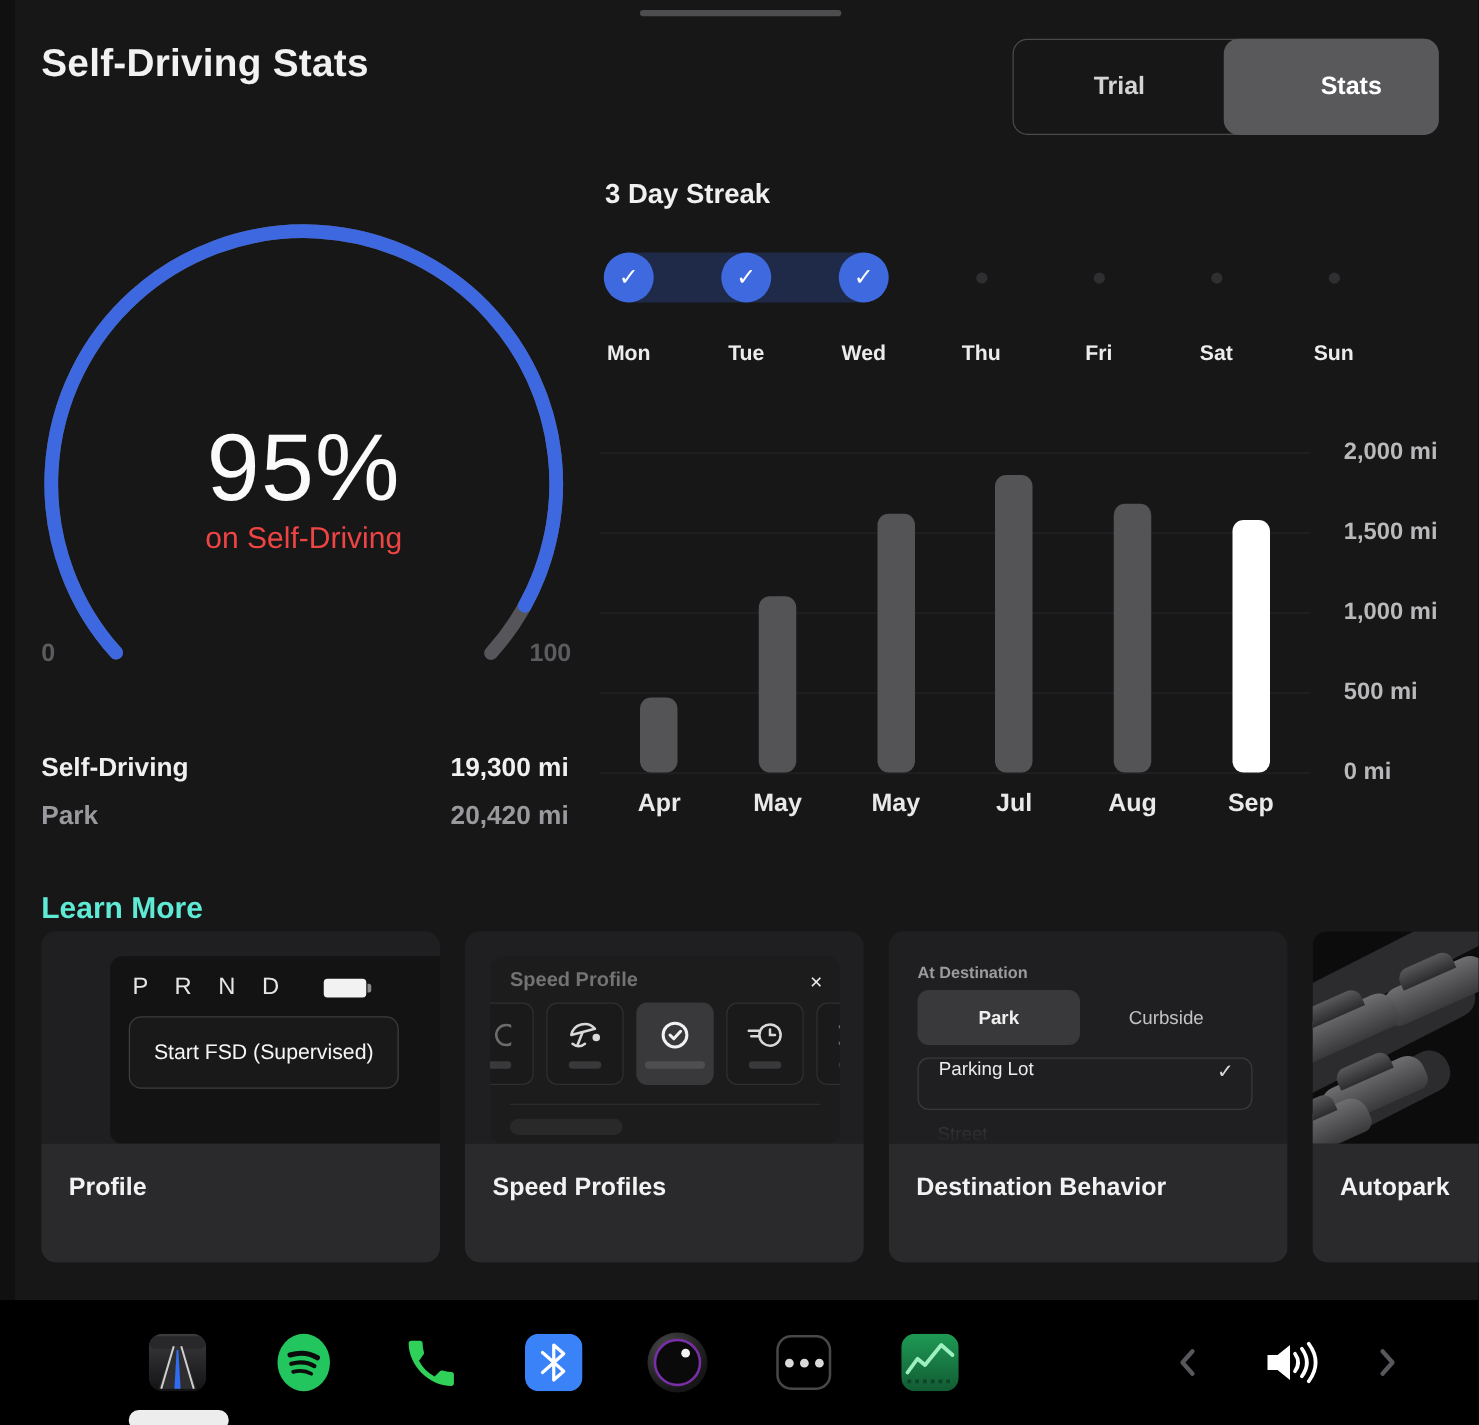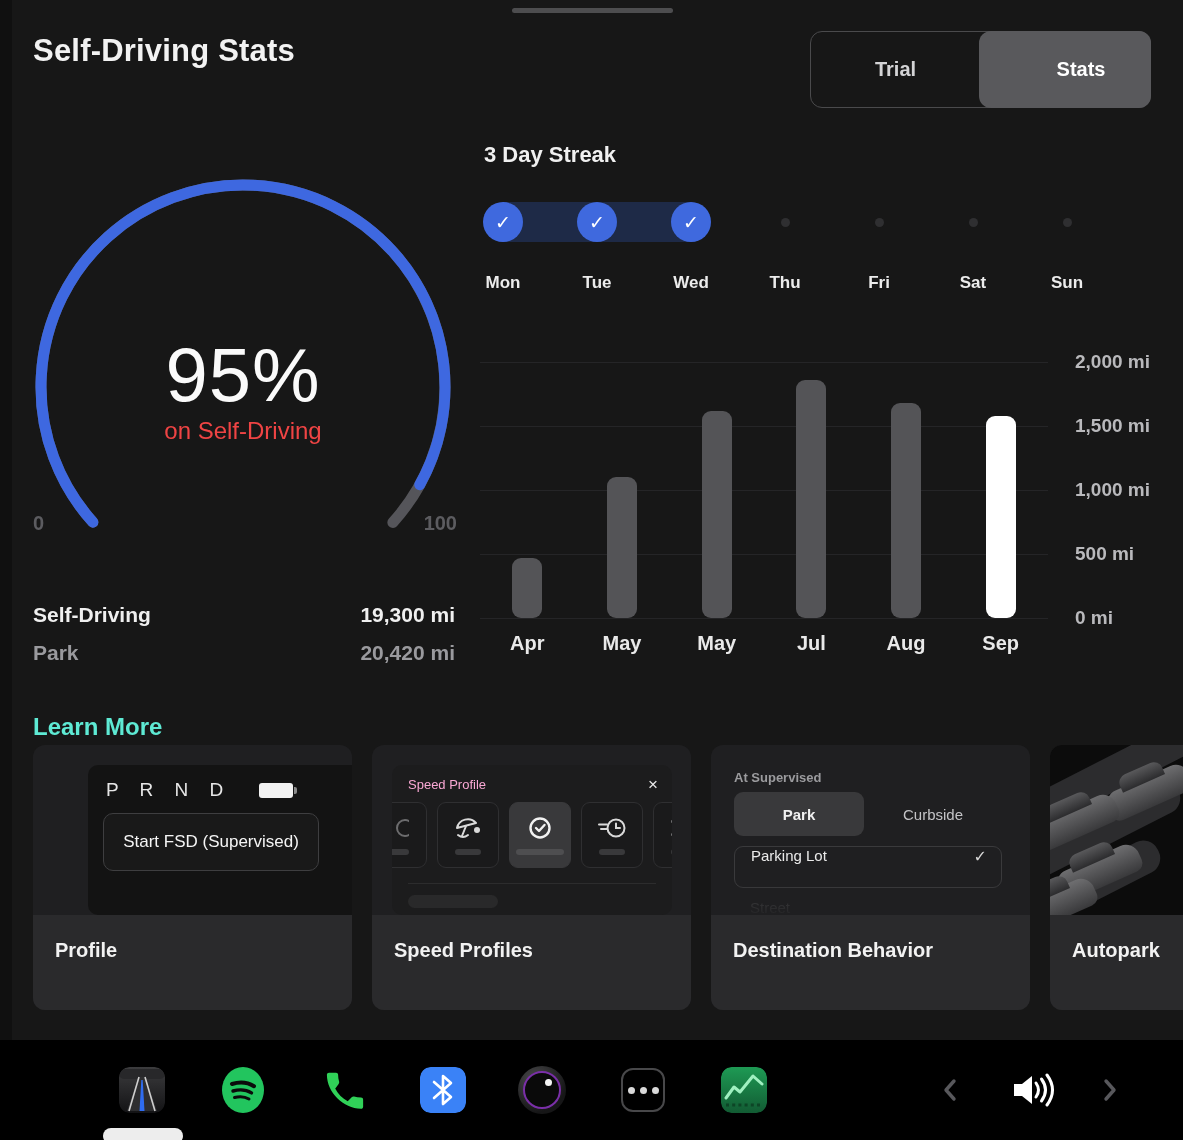--- a/index.html
+++ b/index.html
@@ -63,21 +63,21 @@
   .fsd-panel { position:absolute; left:55px; top:20px; right:-12px; height:150px; background:#131313; border-radius:10px; }
   .prnd-row { position:absolute; left:18px; top:14px; display:flex; align-items:center; gap:28px; }
   .prnd { font-size:19px; font-weight:500; color:#e6e6e6; letter-spacing:8px; }
   .battery { position:relative; width:34px; height:15px; background:#f2f2f2; border-radius:3px; }
   .battery:after { content:""; position:absolute; right:-4px; top:4px; width:3px; height:7px; background:#8a8a8a; border-radius:0 2px 2px 0; }
   .fsd-button { position:absolute; left:15px; top:48px; width:216px; height:58px; border:1px solid #3e3e40; border-radius:10px; background:#191919; display:flex; align-items:center; justify-content:center; font-size:17px; color:#f5f5f5; }
 
   
   .sp-dialog { position:absolute; left:20px; top:20px; width:280px; height:150px; background:#1c1c1d; border-radius:10px; overflow:hidden; }
   .sp-head { position:absolute; left:0; top:0; width:100%; padding:11px 14px 0 16px; display:flex; justify-content:space-between; align-items:center; }
-  .sp-title { font-size:13px; font-weight:400; color:#f9a8d4; }
+  .sp-title { font-size:16px; font-weight:700; color:#737373; }
   .sp-close { font-size:17px; color:#eaeaea; line-height:1; }
   .sp-tiles { position:absolute; left:-27px; top:37px; display:flex; gap:10px; }
   .sp-tile { width:62px; height:66px; border:1px solid #2f2f31; border-radius:9px; background:#1a1a1b; display:flex; flex-direction:column; align-items:center; justify-content:center; gap:8px; }
   .sp-tile.selected { background:#39393b; border-color:#39393b; }
   .sp-pill { width:26px; height:6px; border-radius:3px; background:#39393b; }
   .sp-tile.selected .sp-pill { width:48px; background:#4e4e50; }
   .sp-divider { position:absolute; left:16px; right:16px; top:118px; height:1px; background:#2c2c2d; }
   .sp-bar { position:absolute; left:16px; top:130px; width:90px; height:13px; border-radius:7px; background:#29292a; }
 
   
@@ -275,21 +275,21 @@
       </div>
     </div>
     <div class="card-footer">
       <div class="card-title">Speed Profiles</div>
     </div>
   </div>
 
   <div class="card" style="left:711px">
     <div class="card-media">
       <div class="dest-wrap">
-        <div class="dest-label">At Supervised</div>
+        <div class="dest-label">At Destination</div>
         <div class="dest-seg">
           <div class="seg-park">Park</div>
           <div class="seg-curbside">Curbside</div>
         </div>
         <div class="dest-dropdown">
           <span class="dd-value">Parking Lot</span>
           <span class="dd-check">✓</span>
         </div>
         <div class="dest-next">Street</div>
       </div>

